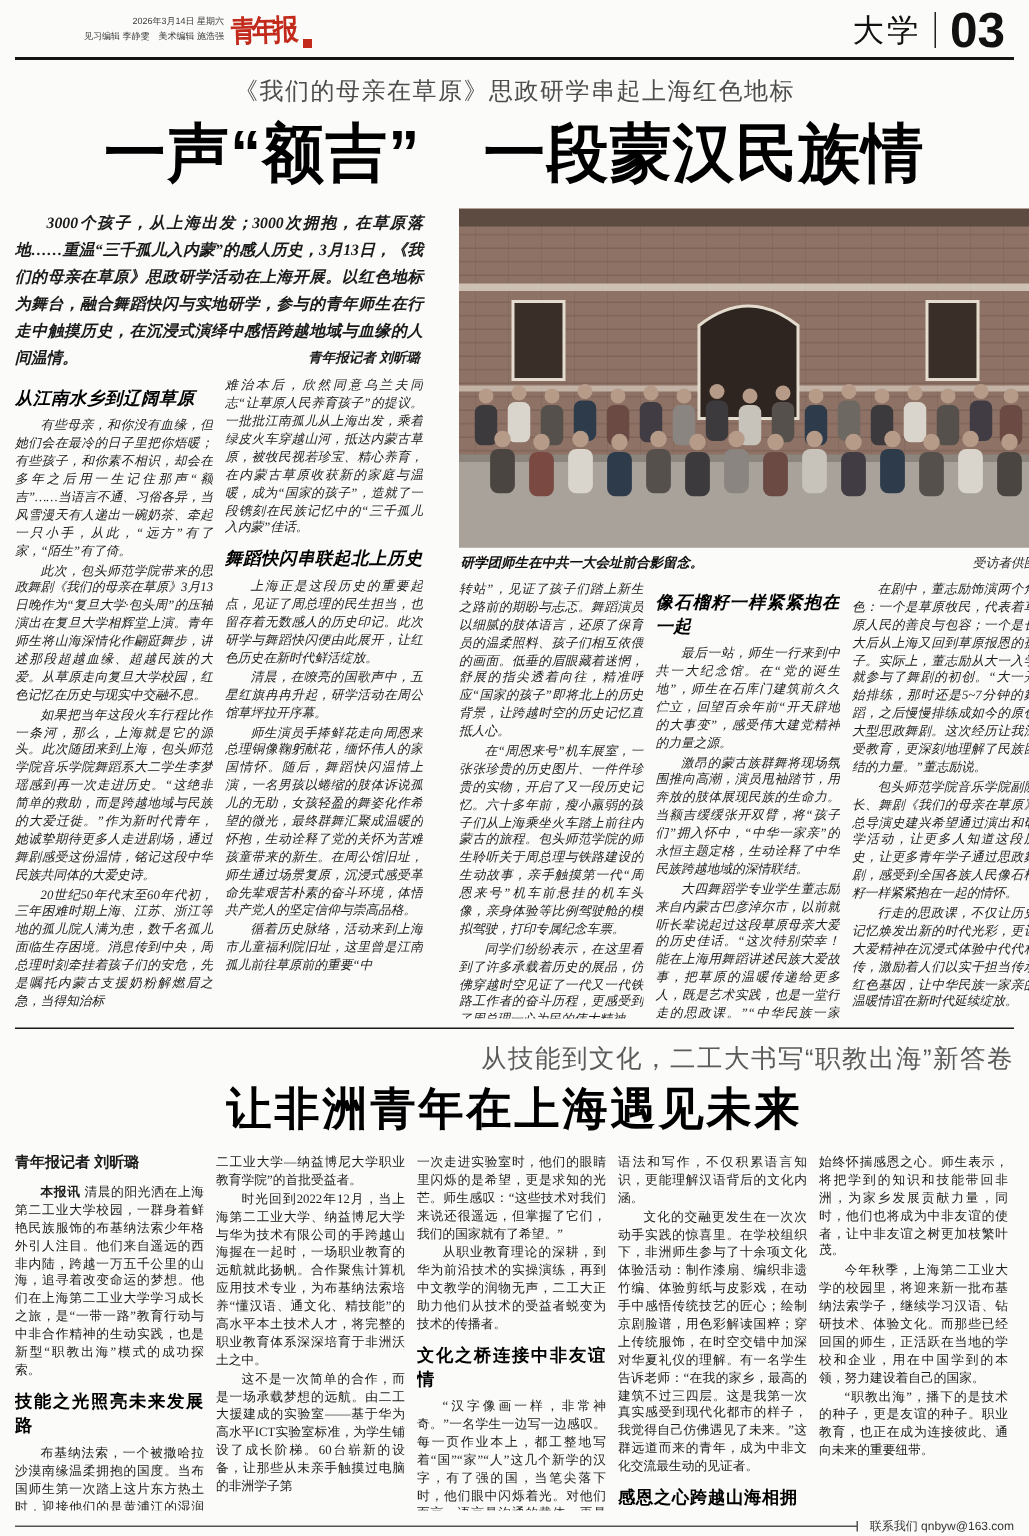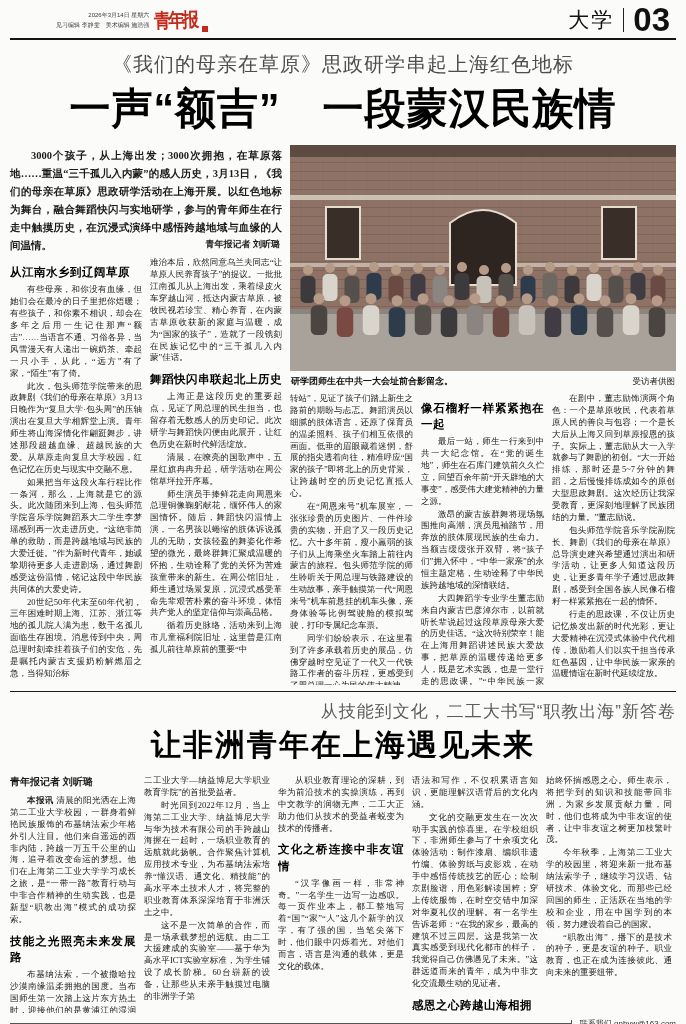--- a/index.html
+++ b/index.html
@@ -13,26 +13,26 @@
   .mast-meta{text-align:right;font-size:6px;line-height:1.7;color:#3a3a3a;
              font-family:"Liberation Sans",sans-serif;}
   .logo{color:#c22a1c;font-weight:bold;font-size:17px;letter-spacing:-3px;
         font-family:"DejaVu Serif",serif;transform:rotate(-2deg) scaleY(1.15);display:inline-block;}
   .logo-seal{width:6px;height:6px;background:#c22a1c;display:inline-block;margin-left:1px;align-self:flex-end;}
   .mast-right{display:flex;align-items:center;gap:9px;padding-right:2px;}
   .section-name{font-size:21px;color:#111;font-family:"Liberation Sans",sans-serif;letter-spacing:2px;}
   .mast-div{width:1px;height:24px;background:#222;}
   .page-num{font-size:33px;font-weight:bold;color:#111;font-family:"Liberation Sans",sans-serif;}
   
-  .kicker1{text-align:center;font-size:20px;color:#4d4d4d;letter-spacing:1px;margin:11px 0 3px;
+  .kicker1{text-align:center;font-size:16px;color:#4d4d4d;letter-spacing:1px;margin:11px 0 3px;
            font-family:"Liberation Sans",sans-serif;}
   .headline1{text-align:center;font-size:41px;font-weight:900;color:#000;letter-spacing:1px;
              margin:0 0 9px;font-family:"Liberation Sans",sans-serif;transform:scaleY(1.04);}
   
-  .a1-body{display:flex;gap:8px;}
+  .a1-body{display:flex;gap:24px;font-style:italic;}
   .a1-left{width:272px;flex:none;}
   .lede{font-size:10.5px;font-weight:bold;line-height:1.72;text-align:justify;text-indent:2em;
         margin:2px 0 0 0;}
   .lede-byline{text-align:right;font-size:9px;font-weight:bold;margin:-17px 2px 6px 0;
                font-family:"Liberation Sans",sans-serif;}
   .cols{display:flex;gap:8px;}
   .col{flex:none;font-size:8.5px;line-height:1.4;text-align:justify;overflow:hidden;}
   .col p{margin:0 0 1px 0;text-indent:2em;}
   .col p.cont{text-indent:0;}
   .col h3{font-size:11.5px;font-weight:bold;margin:7px 0 4px 0;letter-spacing:.5px;color:#000;
@@ -204,20 +204,21 @@
         <p><b>本报讯 </b>清晨的阳光洒在上海第二工业大学校园，一群身着鲜艳民族服饰的布基纳法索少年格外引人注目。他们来自遥远的西非内陆，跨越一万五千公里的山海，追寻着改变命运的梦想。他们在上海第二工业大学学习成长之旅，是“一带一路”教育行动与中非合作精神的生动实践，也是新型“职教出海”模式的成功探索。</p>
         <h3>技能之光照亮未来发展路</h3>
         <p>布基纳法索，一个被撒哈拉沙漠南缘温柔拥抱的国度。当布国师生第一次踏上这片东方热土时，迎接他们的是黄浦江的湿润空气，更是梦想中的技术世界。这群追梦人，是上海市首个发布职业教育合作项目“上海第</p>
       </div>
     <div class="col">
         <p class="cont">二工业大学—纳益博尼大学职业教育学院”的首批受益者。</p>
         <p>时光回到2022年12月，当上海第二工业大学、纳益博尼大学与华为技术有限公司的手跨越山海握在一起时，一场职业教育的远航就此扬帆。合作聚焦计算机应用技术专业，为布基纳法索培养“懂汉语、通文化、精技能”的高水平本土技术人才，将完整的职业教育体系深深培育于非洲沃土之中。</p>
         <p>这不是一次简单的合作，而是一场承载梦想的远航。由二工大援建成的实验室——基于华为高水平ICT实验室标准，为学生铺设了成长阶梯。60台崭新的设备，让那些从未亲手触摸过电脑的非洲学子第</p>
       </div>
     <div class="col">
+        <p class="cont">一次走进实验室时，他们的眼睛里闪烁的是希望，更是求知的光芒。师生感叹：“这些技术对我们来说还很遥远，但掌握了它们，我们的国家就有了希望。”</p>
         <p>从职业教育理论的深耕，到华为前沿技术的实操演练，再到中文教学的润物无声，二工大正助力他们从技术的受益者蜕变为技术的传播者。</p>
         <h3>文化之桥连接中非友谊情</h3>
         <p>“汉字像画一样，非常神奇。”一名学生一边写一边感叹。每一页作业本上，都工整地写着“国”“家”“人”这几个新学的汉字，有了强的国，当笔尖落下时，他们眼中闪烁着光。对他们而言，语言是沟通的载体，更是文化的载体。</p>
       </div>
     <div class="col">
         <p class="cont">语法和写作，不仅积累语言知识，更能理解汉语背后的文化内涵。</p>
         <p>文化的交融更发生在一次次动手实践的惊喜里。在学校组织下，非洲师生参与了十余项文化体验活动：制作漆扇、编织非遗竹编、体验剪纸与皮影戏，在动手中感悟传统技艺的匠心；绘制京剧脸谱，用色彩解读国粹；穿上传统服饰，在时空交错中加深对华夏礼仪的理解。有一名学生告诉老师：“在我的家乡，最高的建筑不过三四层。这是我第一次真实感受到现代化都市的样子，我觉得自己仿佛遇见了未来。”这群远道而来的青年，成为中非文化交流最生动的见证者。</p>
         <h3>感恩之心跨越山海相拥</h3>
       </div>
     <div class="col">

